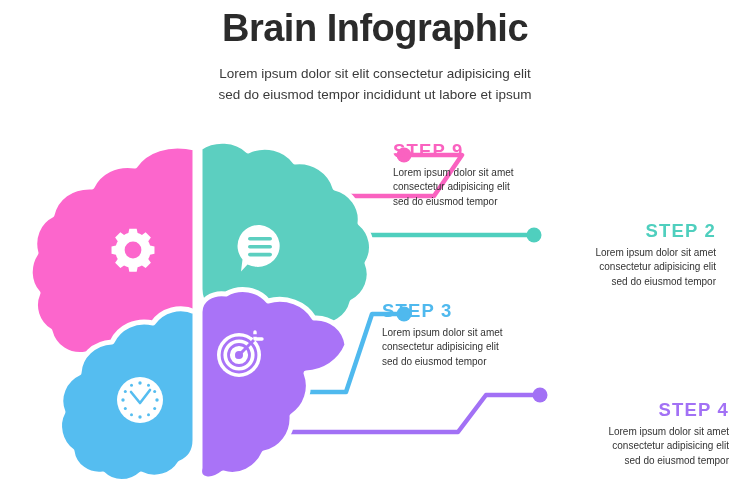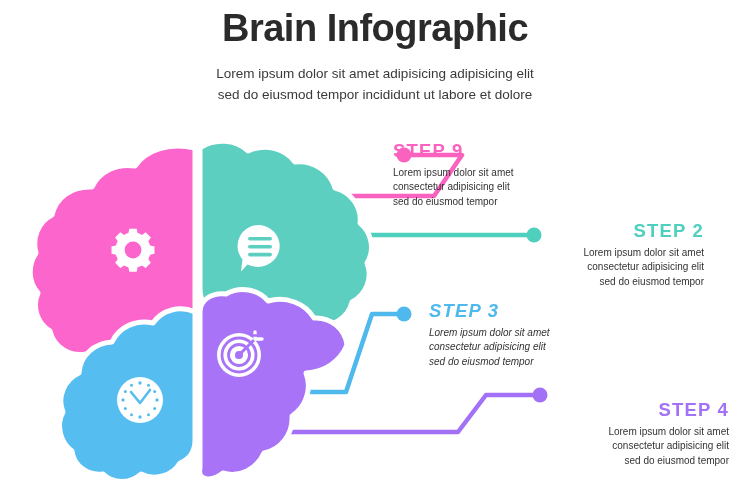--- a/index.html
+++ b/index.html
@@ -66,34 +66,34 @@
     line-height: 1.45;
     margin: 0;
   }
   .step-desc span {
     display: block;
   }
   .align-left  { text-align: left; }
   .align-right { text-align: right; }
 
   #step-1 { left: 393px; top: 142px; width: 185px; }
-  #step-2 { left: 508px; top: 222px; width: 196px; }
-  #step-3 { left: 429px; top: 302px; width: 185px; font-style: italic; }
+  #step-2 { left: 520px; top: 222px; width: 196px; }
+  #step-3 { left: 382px; top: 302px; width: 185px; }
   #step-4 { left: 533px; top: 382px; width: 196px; margin-top: 19px; }
 </style>
 </head>
 <body>
 
 <div class="infographic">
 
   <div class="header">
     <h1 class="title">Brain Infographic</h1>
     <p class="subtitle">
-      <span>Lorem ipsum dolor sit amet adipisicing adipisicing elit</span>
-      <span>sed do eiusmod tempor incididunt ut labore et dolore</span>
+      <span>Lorem ipsum dolor sit elit consectetur adipisicing elit</span>
+      <span>sed do eiusmod tempor incididunt ut labore et ipsum</span>
     </p>
   </div>
 
   <svg class="stage" width="750" height="500" viewBox="0 0 750 500">
 
     <g>
 
       <path d="M 192 196 L 434 196 L 462 155 L 398 155" fill="none" stroke="#FA62C0" stroke-width="4.5" stroke-linecap="round" stroke-linejoin="round"></path>
       <circle cx="404" cy="155" r="7.5" fill="#FA62C0"></circle>
 

